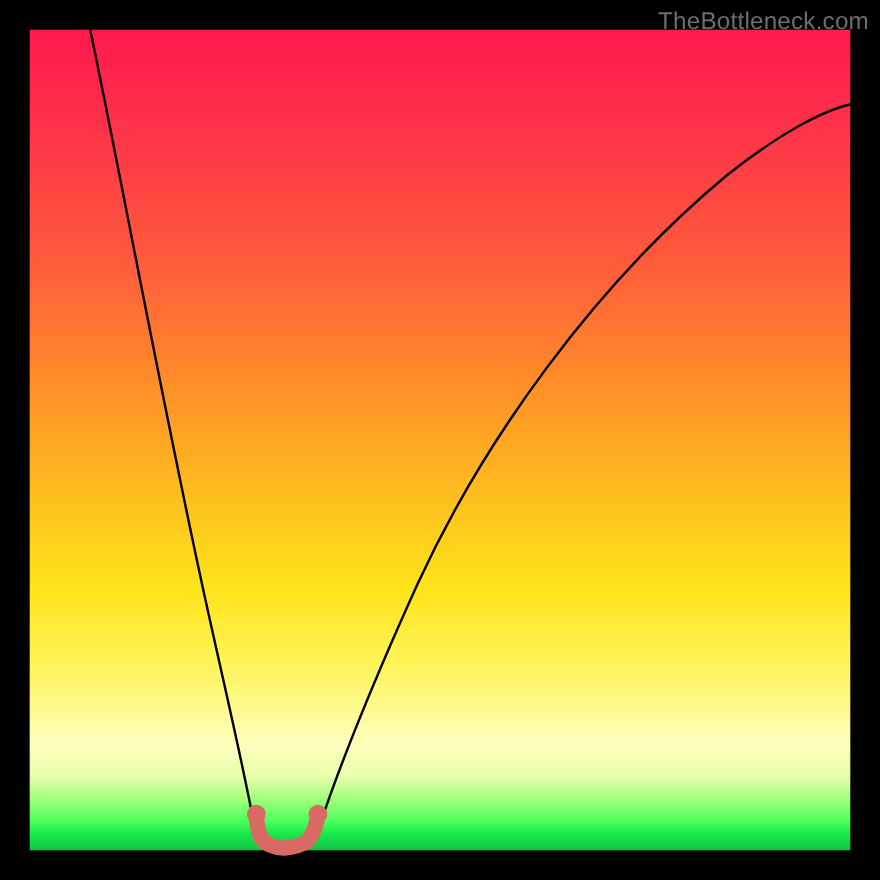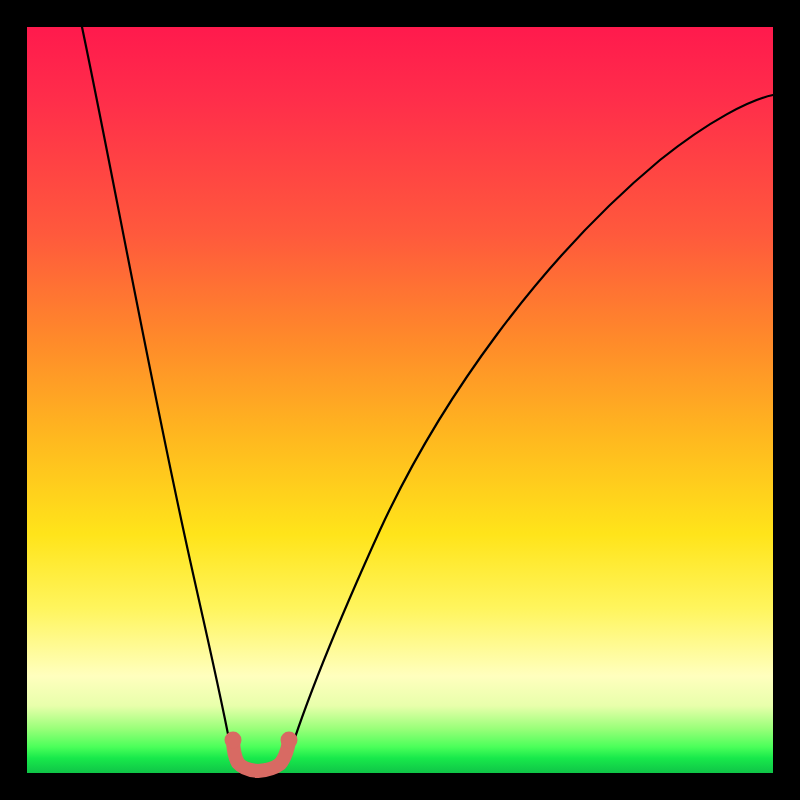--- a/index.html
+++ b/index.html
@@ -80,13 +80,14 @@
     <path d="M 233 742
              Q 234 756, 238 763
              Q 244 770, 258 771
              Q 272 770, 280 764
              Q 286 757, 289 742" fill="none" stroke="#d86a63" stroke-width="14" stroke-linecap="round" stroke-linejoin="round"></path>
 
     <circle cx="233" cy="740" r="8.5" fill="#d86a63"></circle>
     <circle cx="289" cy="740" r="8.5" fill="#d86a63"></circle>
   </svg>
 
+  <div class="watermark">TheBottleneck.com</div>
 </div>
 
 </body></html>

